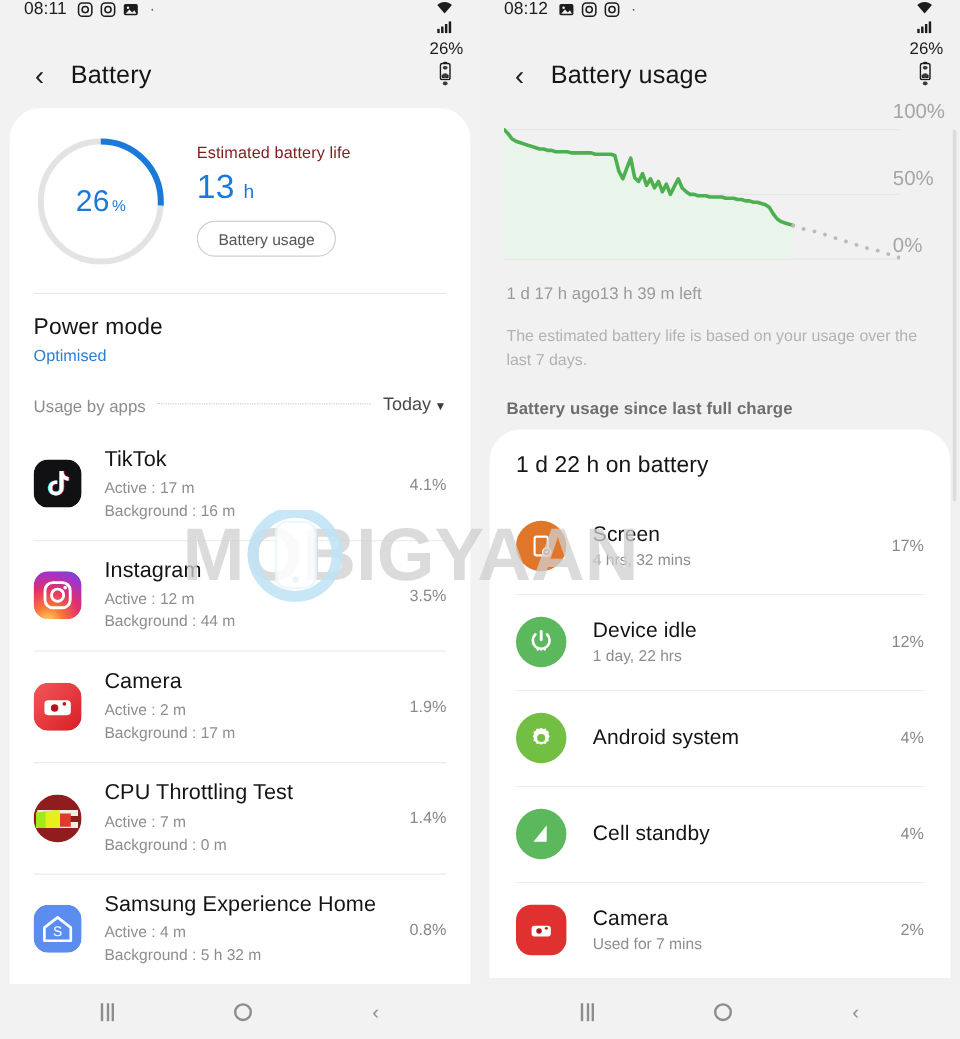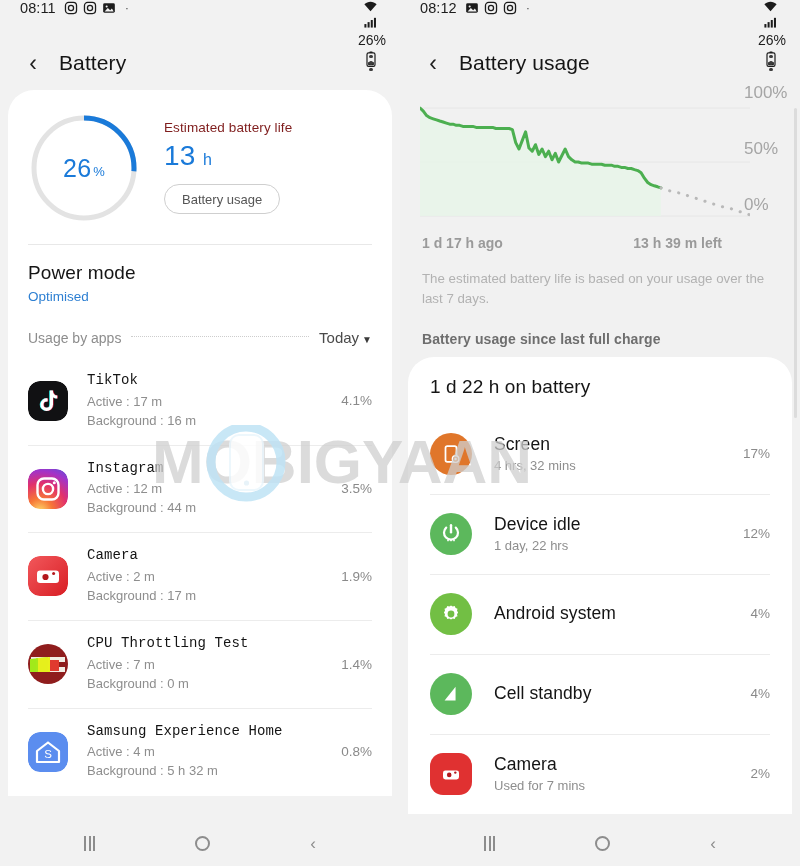--- a/index.html
+++ b/index.html
@@ -110,37 +110,37 @@
   }
   .uh-sel { font-size: 15px; color: #4a4a4a; white-space: nowrap; }
   .uh-caret { font-size: 10px; color: #3a3a3a; margin-left: 3px; }
 
   
   .applist { padding: 0 20px; margin-top: 12px; }
   .approw { display: flex; align-items: center; padding: 14px 0 15px 0; position: relative; }
   .approw + .approw { border-top: 1px solid #ececec; }
   .app-icon { flex: 0 0 40px; width: 40px; height: 40px; }
   .app-body { flex: 1; padding-left: 19px; }
-  .app-name { font-size: 14px; color: #141414; letter-spacing: .1px; font-family: Liberation Mono, monospace; }
+  .app-name { font-size: 18px; color: #141414; letter-spacing: .1px; }
   .app-meta { font-size: 13px; color: #8e8e8e; margin-top: 3.5px; line-height: 1.47; }
   .app-pct { font-size: 13.5px; color: #8a8a8a; padding-left: 8px; }
 
   
   .graphblock { padding: 14px 8px 0 8px; position: relative; }
   .graph-inner { position: relative; padding-left: 12px; padding-right: 58px; }
   .graph-axis {
     position: absolute; right: 10px; top: 0;
     width: 50px; height: 118px;
     font-size: 17px; color: #a5a5a5;
   }
   .graph-axis span { position: absolute; left: 4px; }
   .graph-foot {
-    display: flex; justify-content: space-between;
+    display: flex; 
     padding: 9px 70px 0 14px;
-    font-size: 14px; color: #9a9a9a; font-weight: bold;
+    font-size: 14px; color: #9a9a9a;
   }
   .note {
     padding: 18px 22px 0 22px;
     font-size: 13.3px; color: #b2b2b2; line-height: 1.5;
   }
   .sectionhdr {
     padding: 22px 22px 10px 22px;
     font-size: 14px; color: #6e6e6e; font-weight: bold; letter-spacing: .1px;
   }
   .onbattery {

